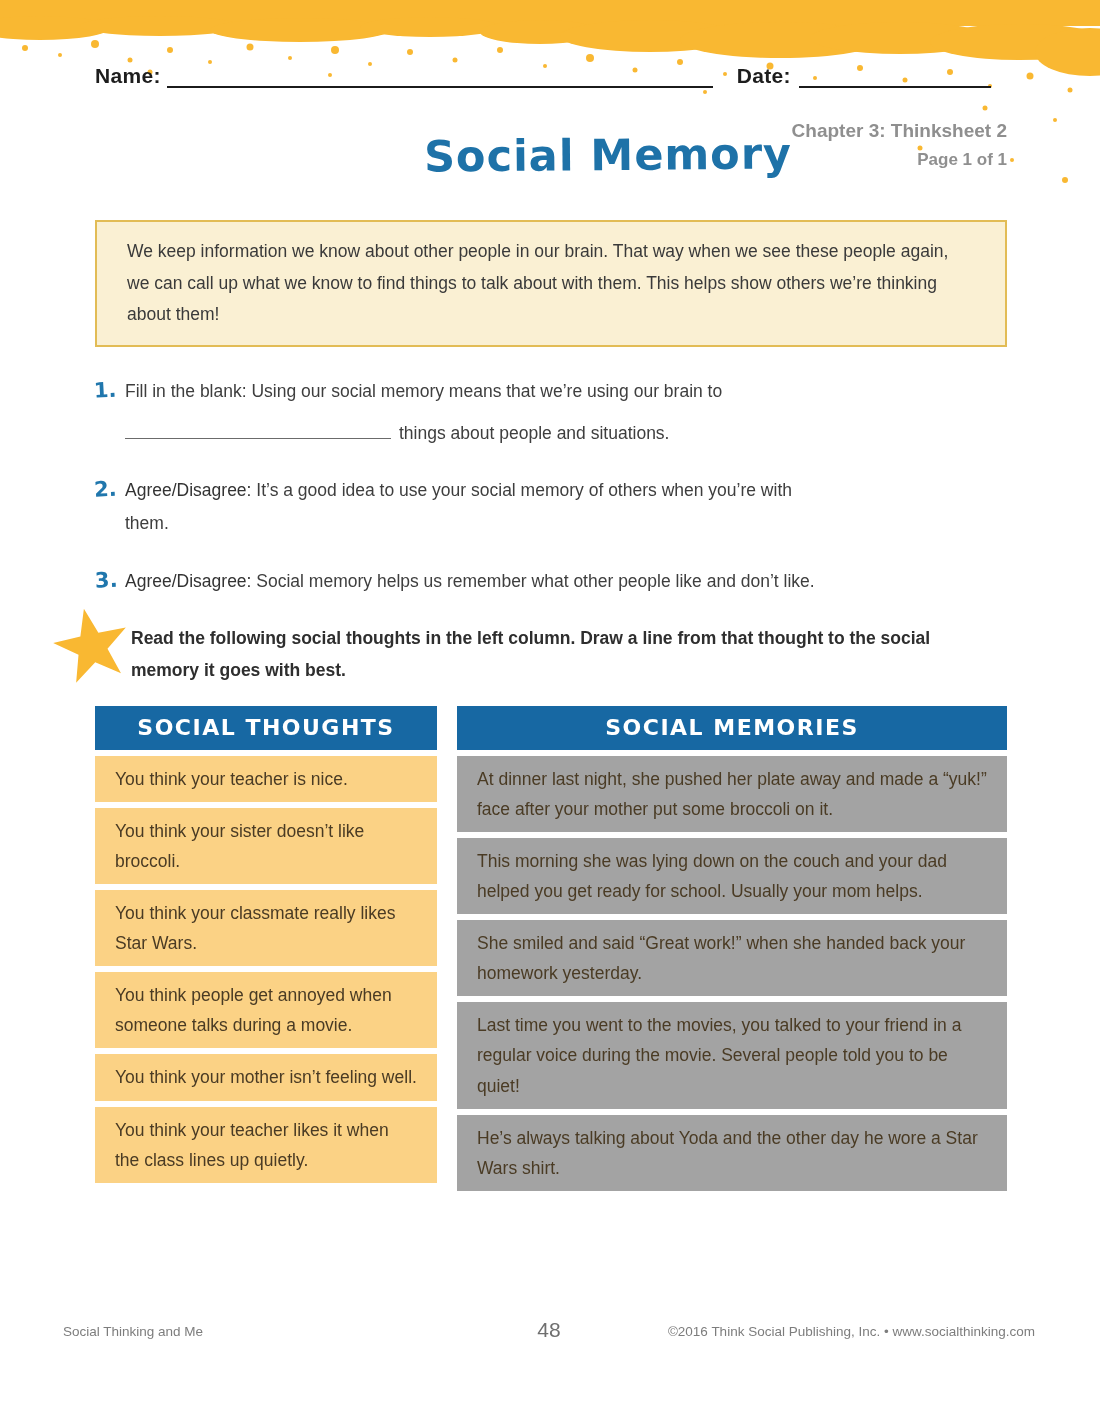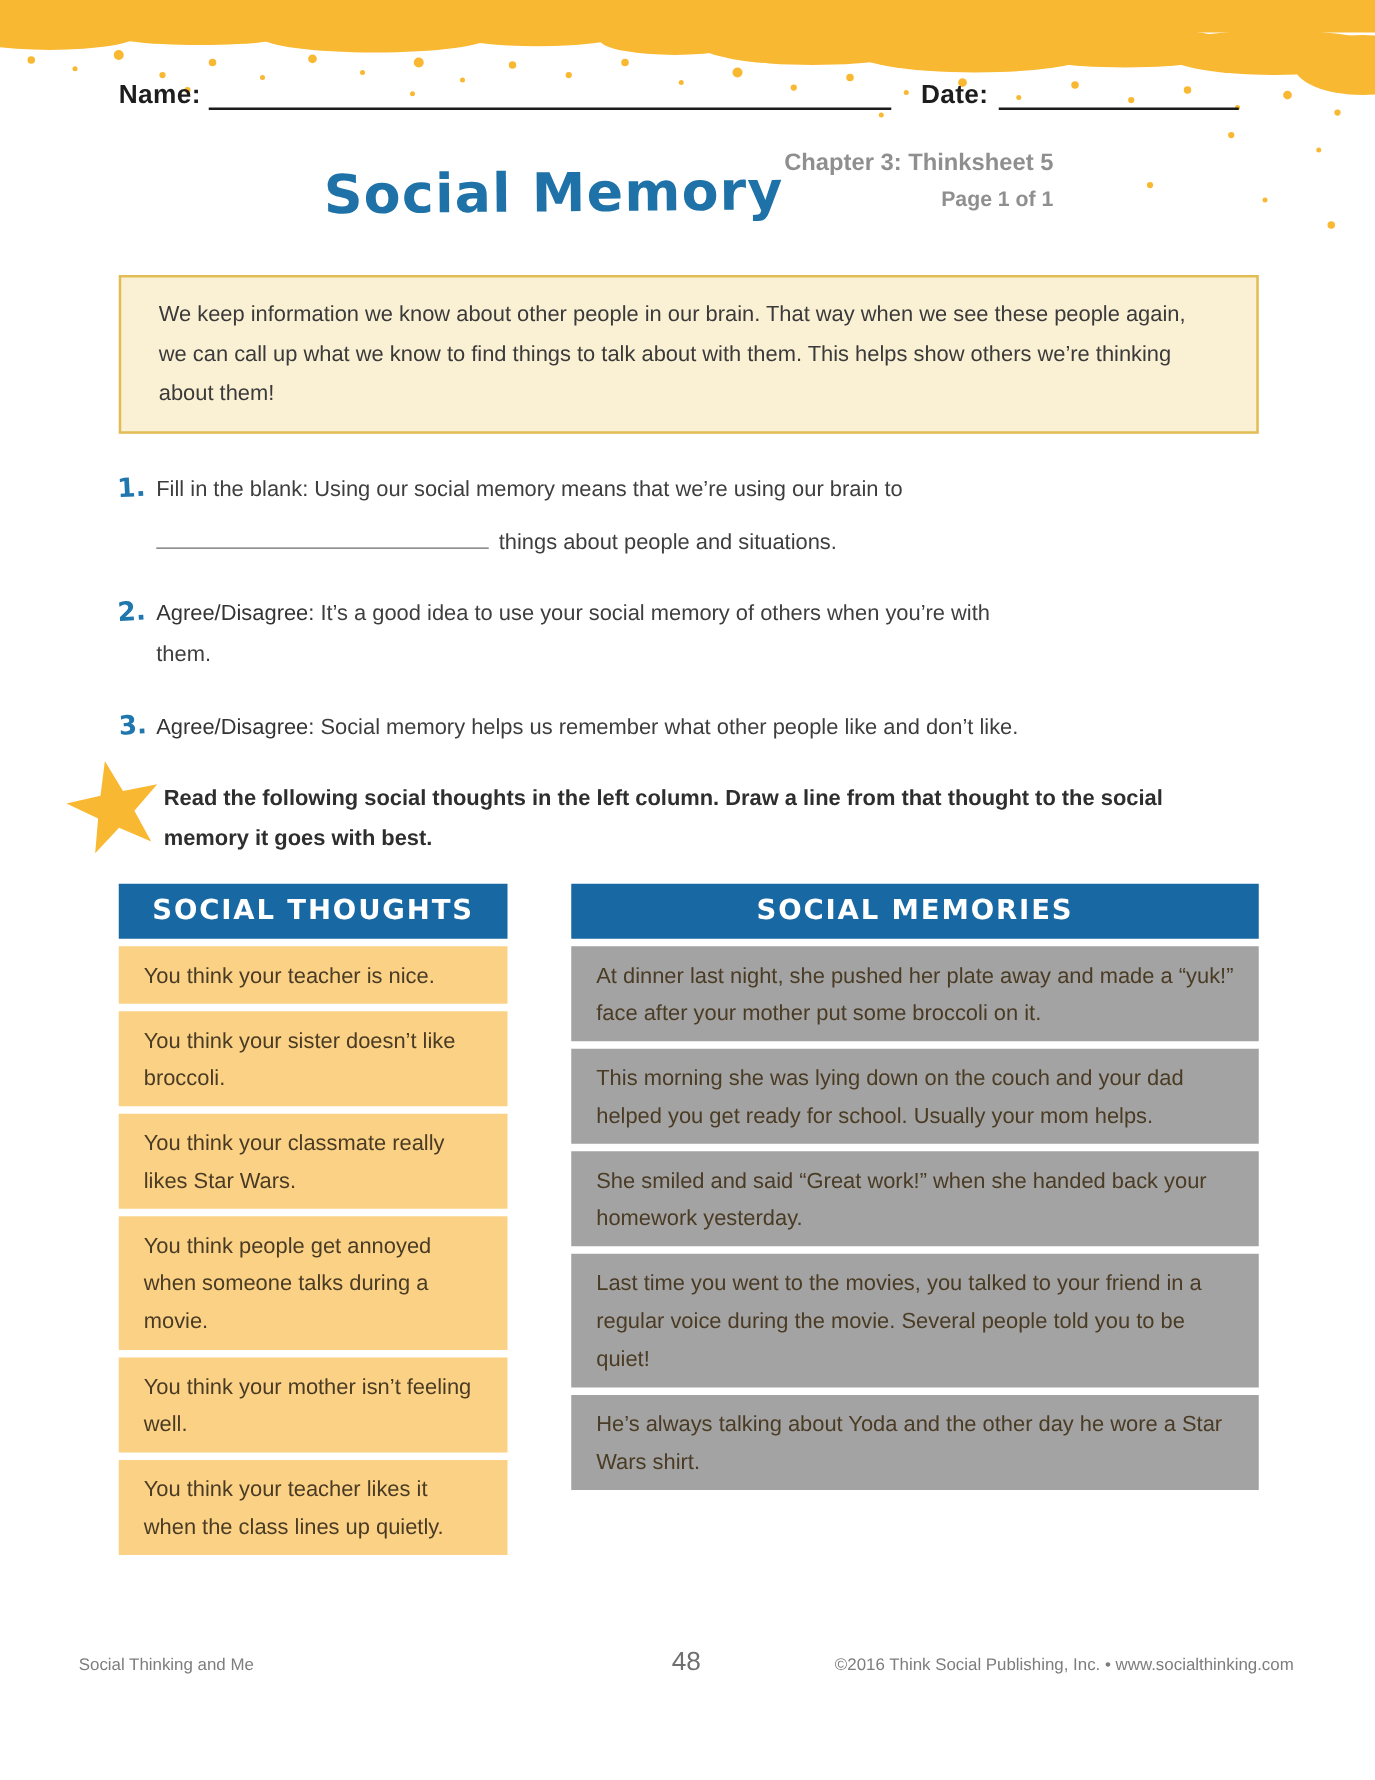--- a/index.html
+++ b/index.html
@@ -13,21 +13,21 @@
 
   
   .name-row { display:flex; align-items:flex-end; height:30px; }
   .nd-label { font-size:21px; font-weight:bold; color:#1d1d1d; letter-spacing:0.3px; }
   .write-line { border-bottom:2px solid #1b1b1b; height:22px; display:inline-block; }
   .name-line { width:546px; margin-left:6px; }
   .date-label { margin-left:24px; }
   .date-line { width:192px; margin-left:8px; }
 
   
-  .title-row { display:flex; justify-content:center; align-items:flex-start; margin-top:28px; }
+  .title-row { display:flex; justify-content:flex-end; align-items:flex-start; margin-top:28px; }
   .page-title {
     font-family:"DejaVu Sans", sans-serif; font-size:43px; font-weight:bold;
     color:#1E72A8; letter-spacing:1px; margin-top:14px; transform:rotate(-0.5deg);
   }
   .chapter-block { text-align:right; color:#8F8F8F; font-weight:bold; }
   .chapter { font-size:19px; line-height:1.55; }
   .page-info { font-size:17px; line-height:1.75; }
 
   
   .intro-box {
@@ -57,21 +57,21 @@
   .star-wrap { flex:0 0 78px; margin-left:-42px; margin-top:-12px; }
   .star-wrap svg { transform:rotate(-12deg); }
   .instruction {
     font-size:17.5px; font-weight:bold; color:#2e2e2e; line-height:1.85;
     max-width:800px; margin-top:2px;
   }
 
   
   .matching { display:flex; justify-content:space-between; margin-top:16px; }
   .col { display:flex; flex-direction:column; gap:6px; }
-  .col-thoughts { width:311px; }
+  .col-thoughts { width:342px; }
   .col-memories { width:550px; }
   .col-header {
     background:#1768A3; color:#ffffff; text-align:center;
     font-family:"DejaVu Sans", sans-serif; font-weight:bold;
     font-size:22px; letter-spacing:1.5px; padding:9px 0 10px;
   }
   .cell { padding:8px 20px; font-size:17.5px; line-height:1.72; color:#4A3B24; }
   .col-thoughts .cell { background:#FBD285; }
   .col-memories .cell { background:#a3a3a3; }
 
@@ -146,21 +146,21 @@
     <div class="name-row">
       <span class="nd-label">Name:</span>
       <span class="write-line name-line"></span>
       <span class="nd-label date-label">Date:</span>
       <span class="write-line date-line"></span>
     </div>
 
     <div class="title-row">
       <h1 class="page-title">Social Memory</h1>
       <div class="chapter-block">
-        <div class="chapter">Chapter 3: Thinksheet 5</div>
+        <div class="chapter">Chapter 3: Thinksheet 2</div>
         <div class="page-info">Page 1 of 1</div>
       </div>
     </div>
 
     <div class="intro-box">
       <p>We keep information we know about other people in our brain. That way when we see these people again, we can call up what we know to find things to talk about with them. This helps show others we’re thinking about them!</p>
     </div>
 
     <div class="questions">
 

